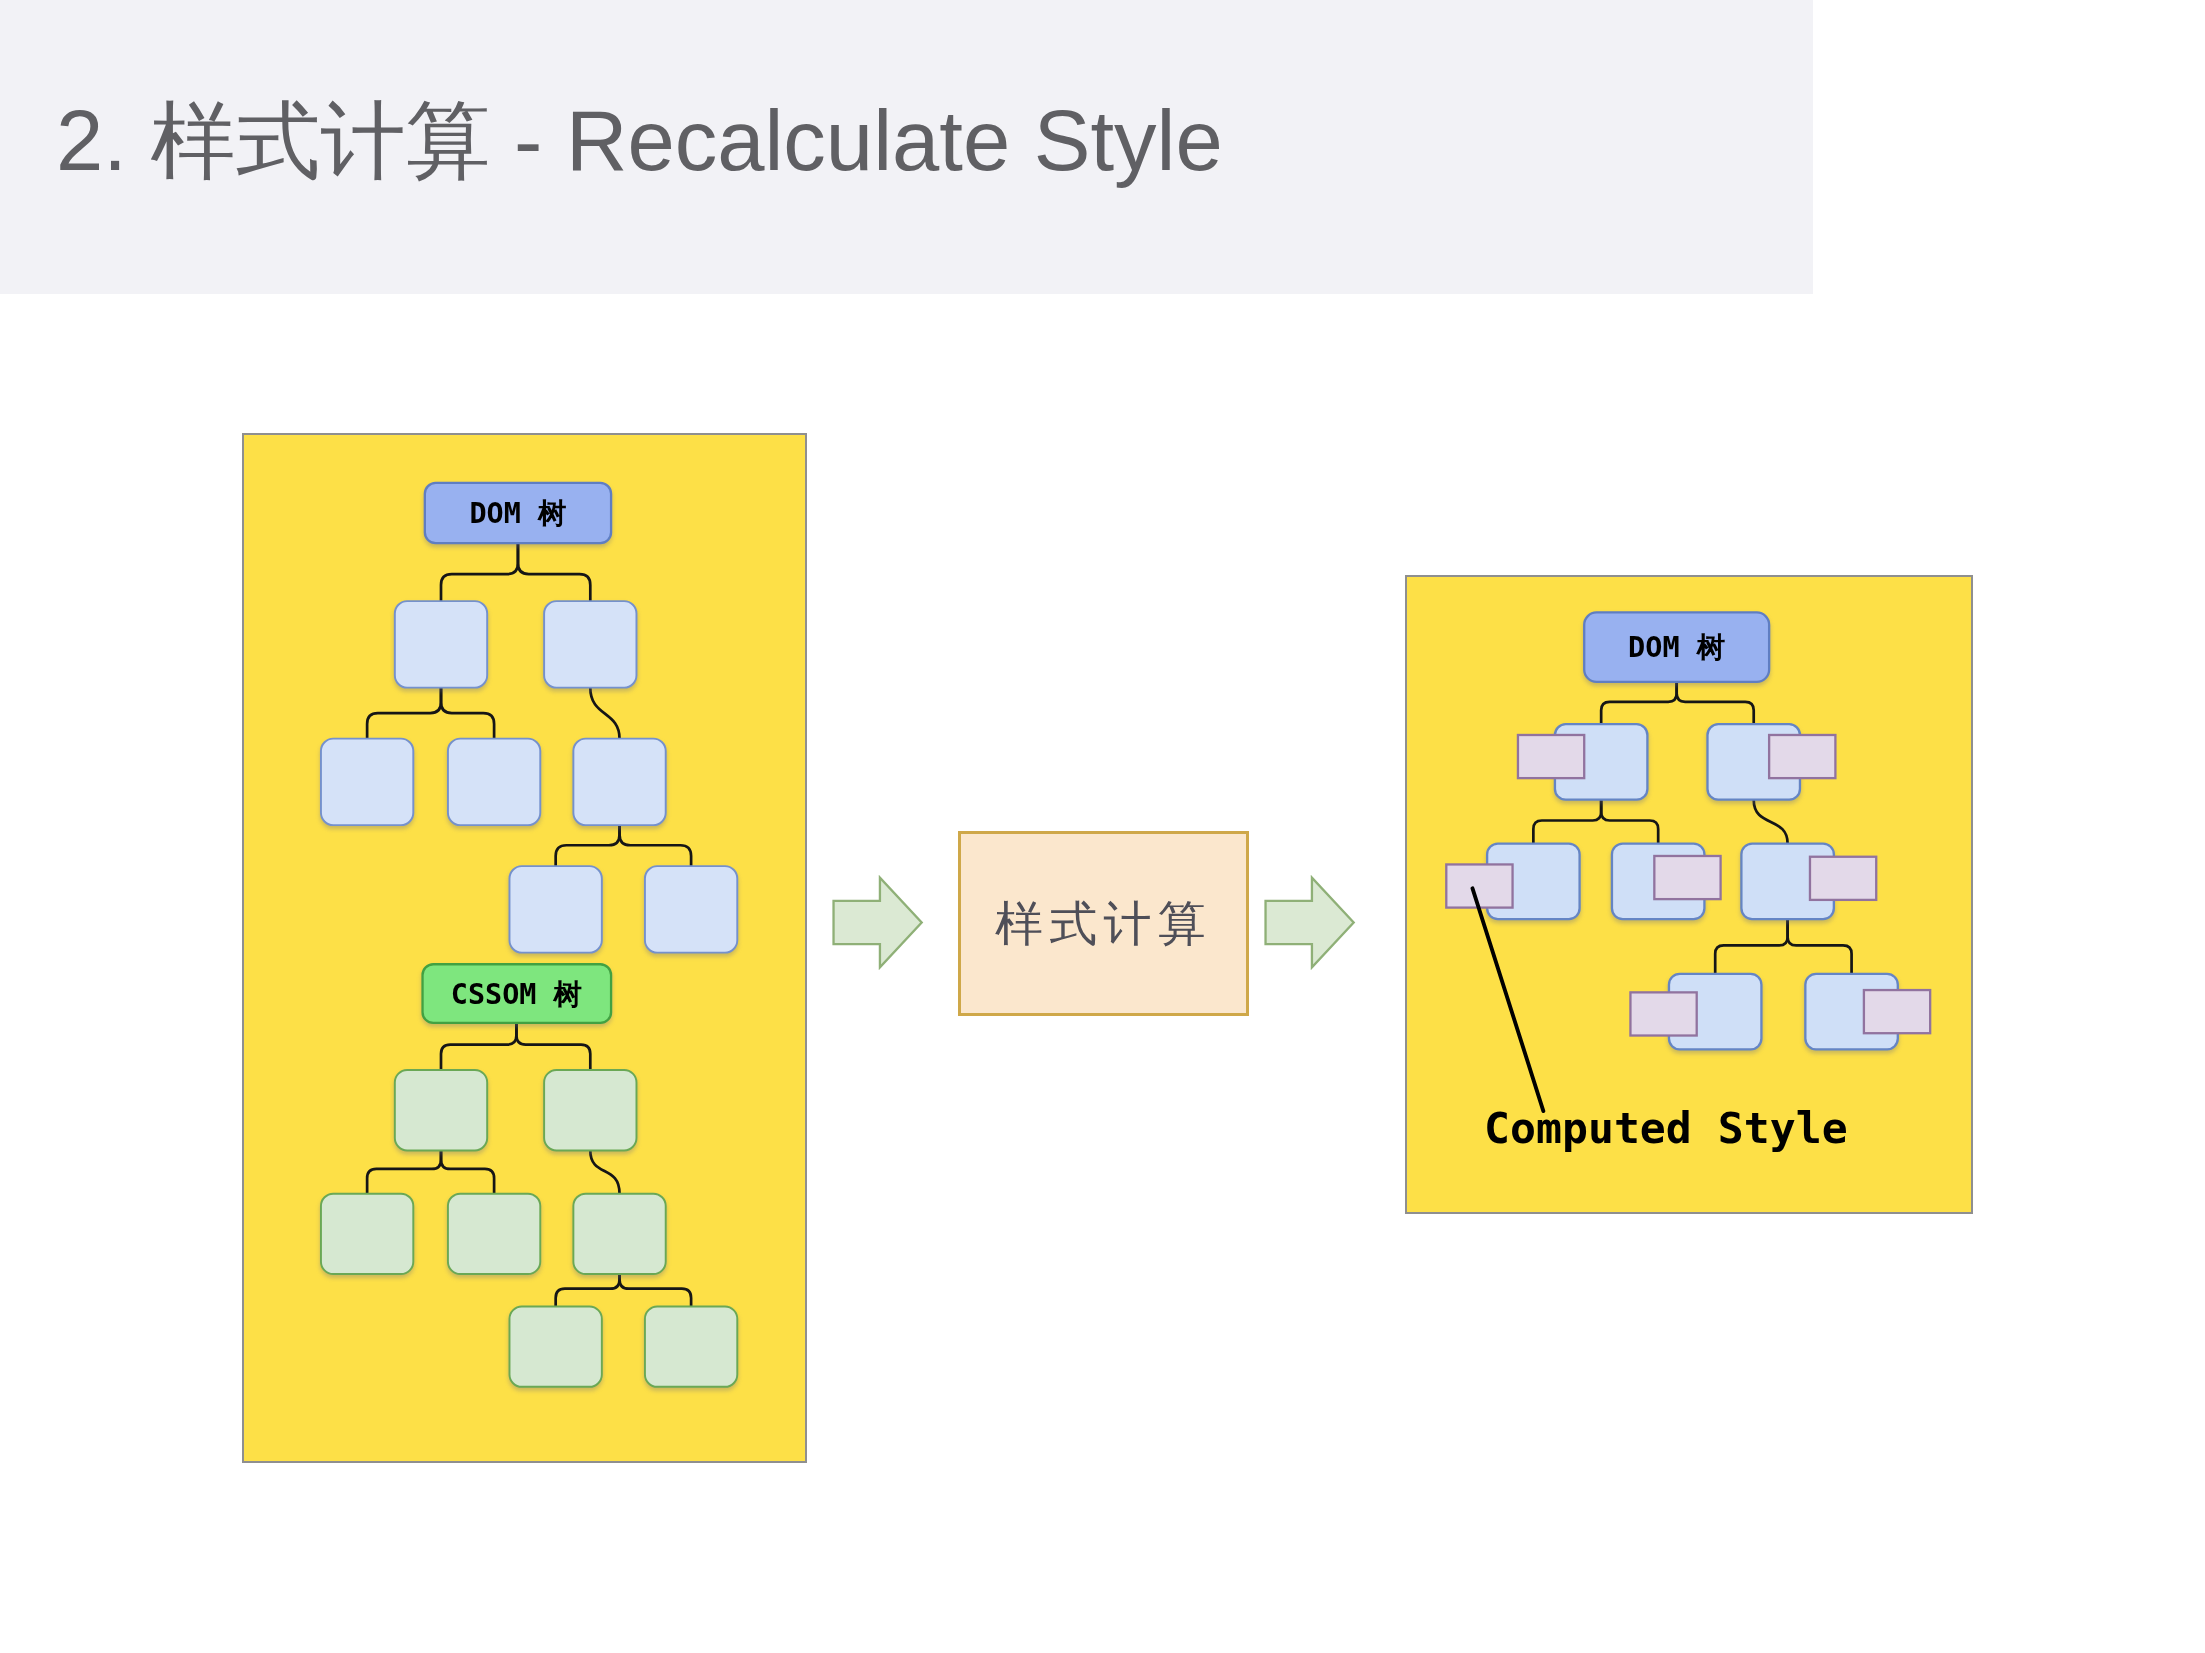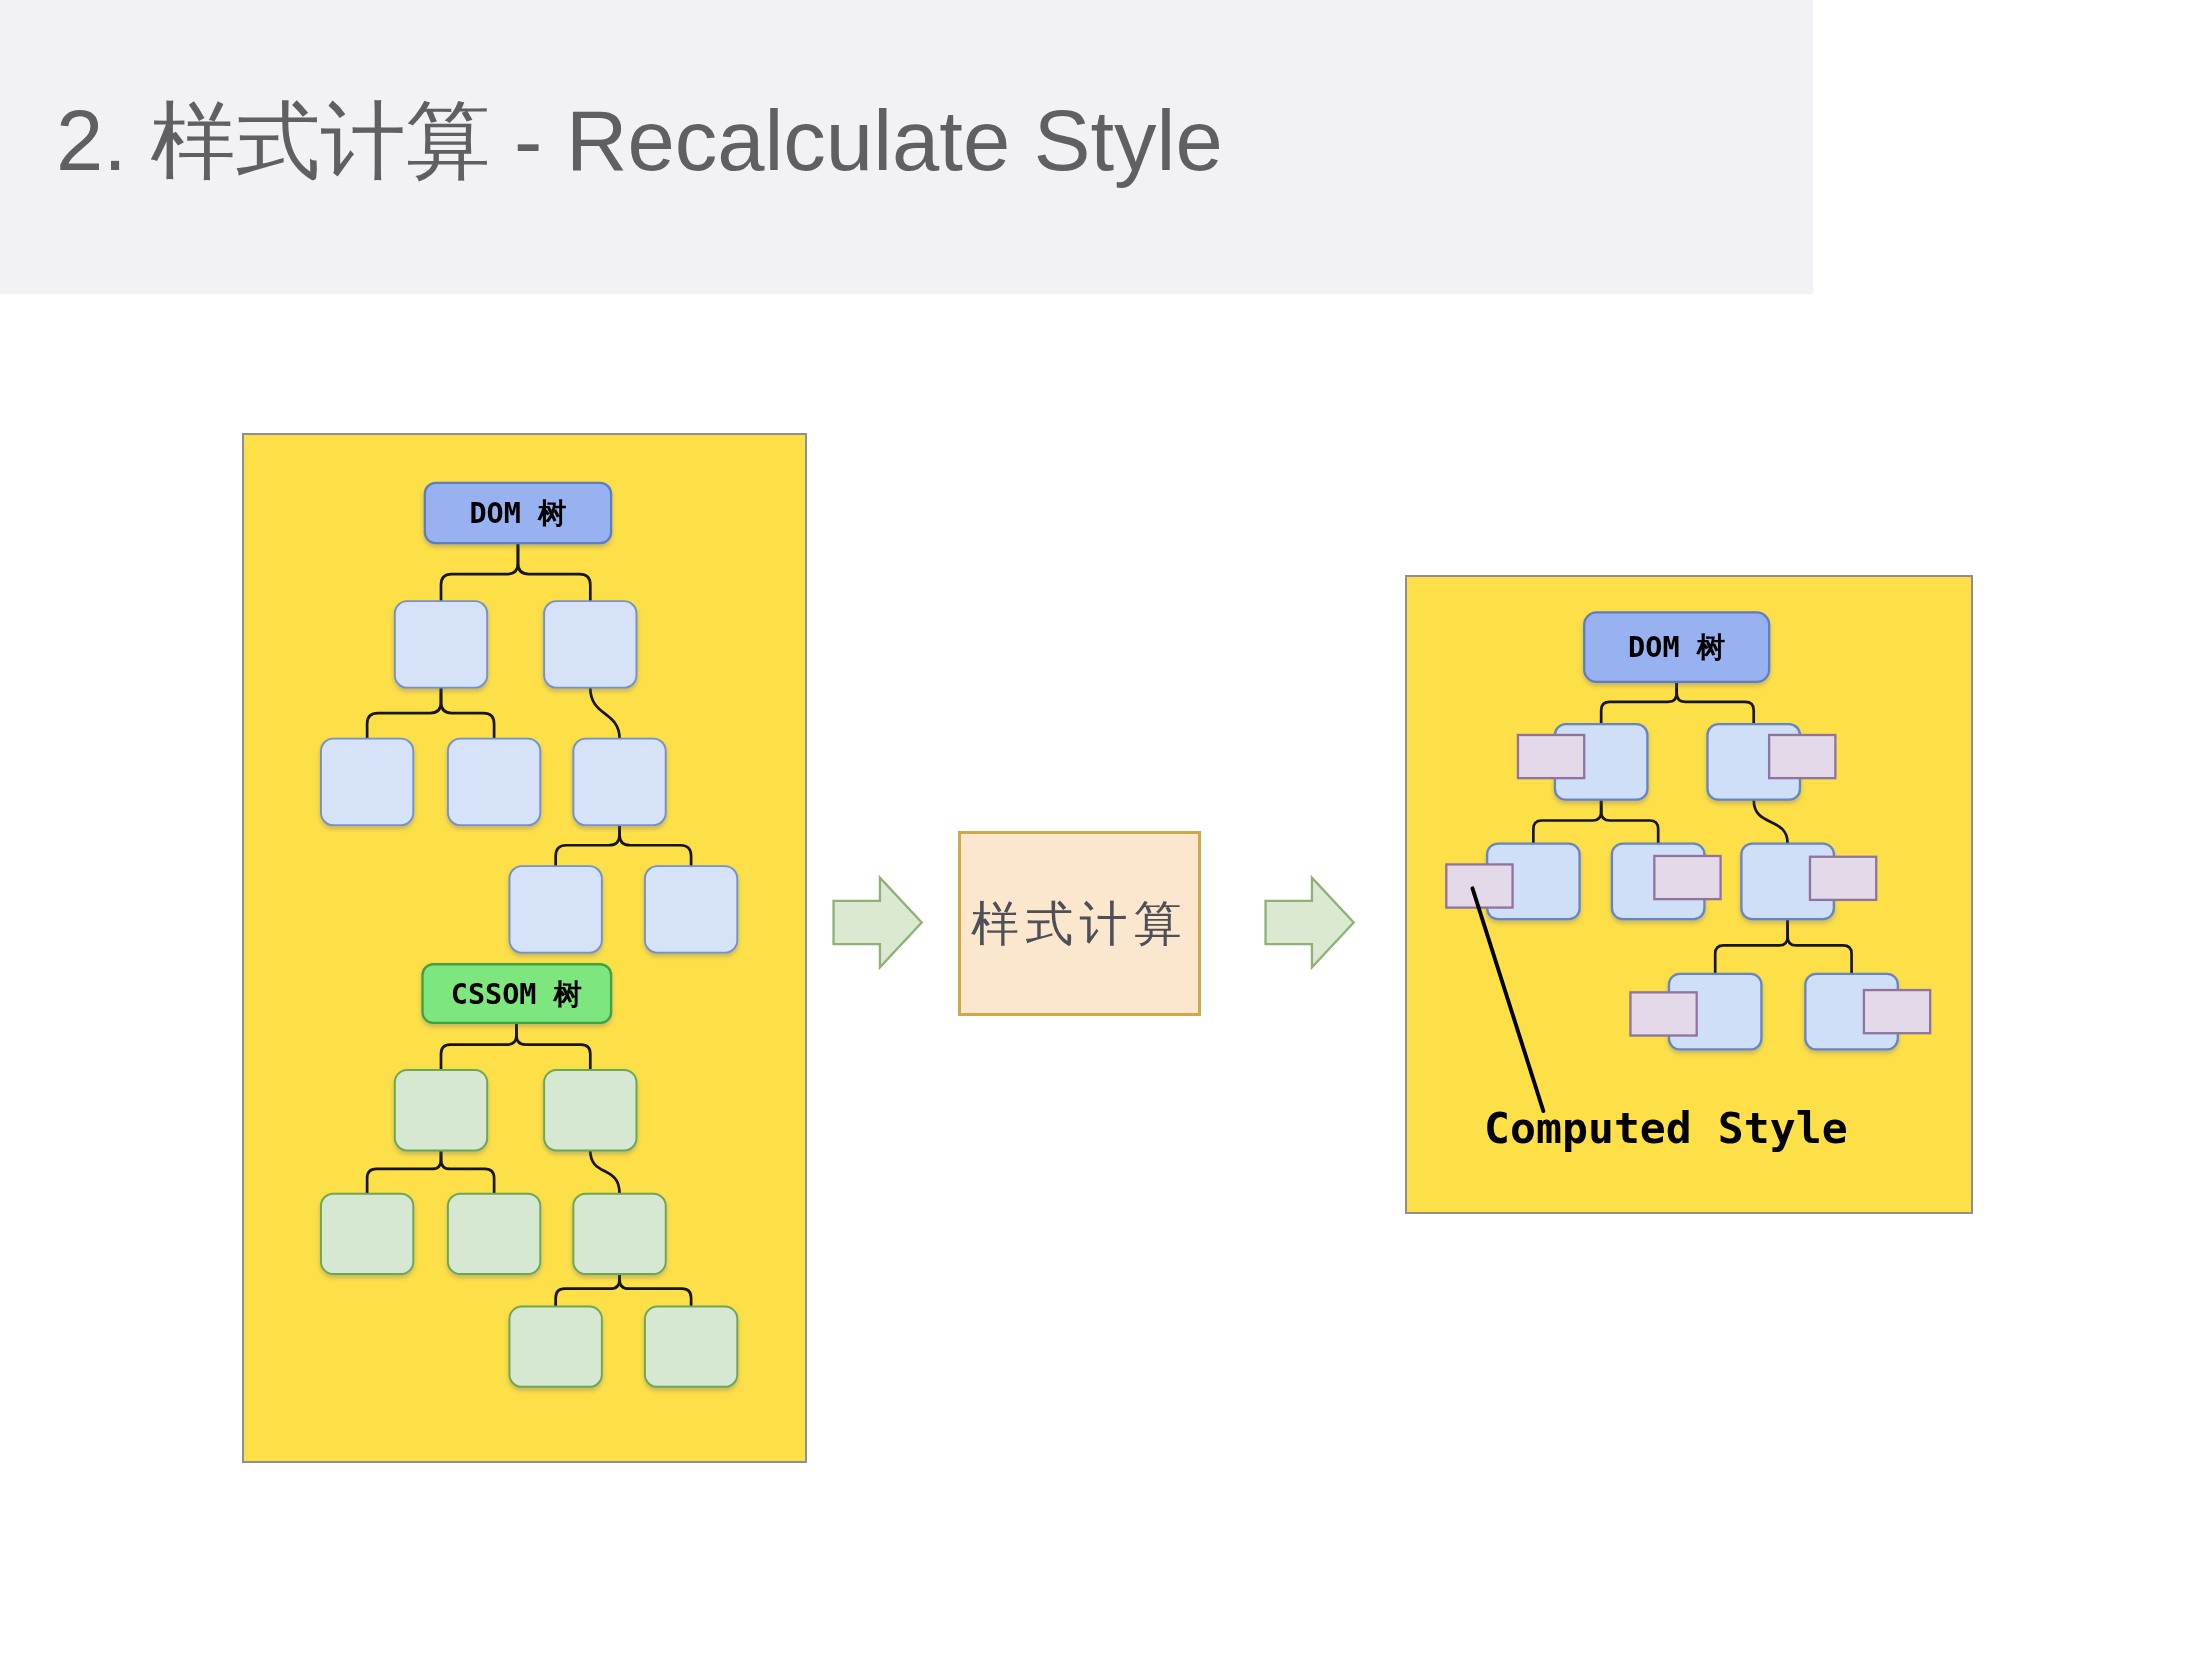--- a/index.html
+++ b/index.html
@@ -44,21 +44,21 @@
     font-weight:700;font-size:56px;fill:#000000;
   }
   .pointer{stroke:#000000;stroke-width:5;stroke-linecap:round;}
   
   .flow-arrow{position:absolute;width:92px;height:95px;}
   .flow-arrow-1{left:832px;top:875px;}
   .flow-arrow-2{left:1264px;top:875px;}
   .flow-arrow svg{display:block;width:100%;height:100%;}
   .arrow-shape{fill:#dbe9d3;stroke:#8fb077;stroke-width:3;stroke-linejoin:miter;}
   .step-box{
-    position:absolute;left:958px;top:831px;width:243px;height:185px;
+    position:absolute;left:958px;top:831px;width:291px;height:185px;
     background:#fbe7cd;border:3.1px solid #cfa849;box-sizing:border-box;
     display:flex;align-items:center;justify-content:center;
   }
   .step-label{
     font-family:"DejaVu Serif","Liberation Serif",serif;
     font-size:48px;color:#4f4f58;letter-spacing:6.2px;white-space:nowrap;
   }
 </style>
 </head>
 <body>

